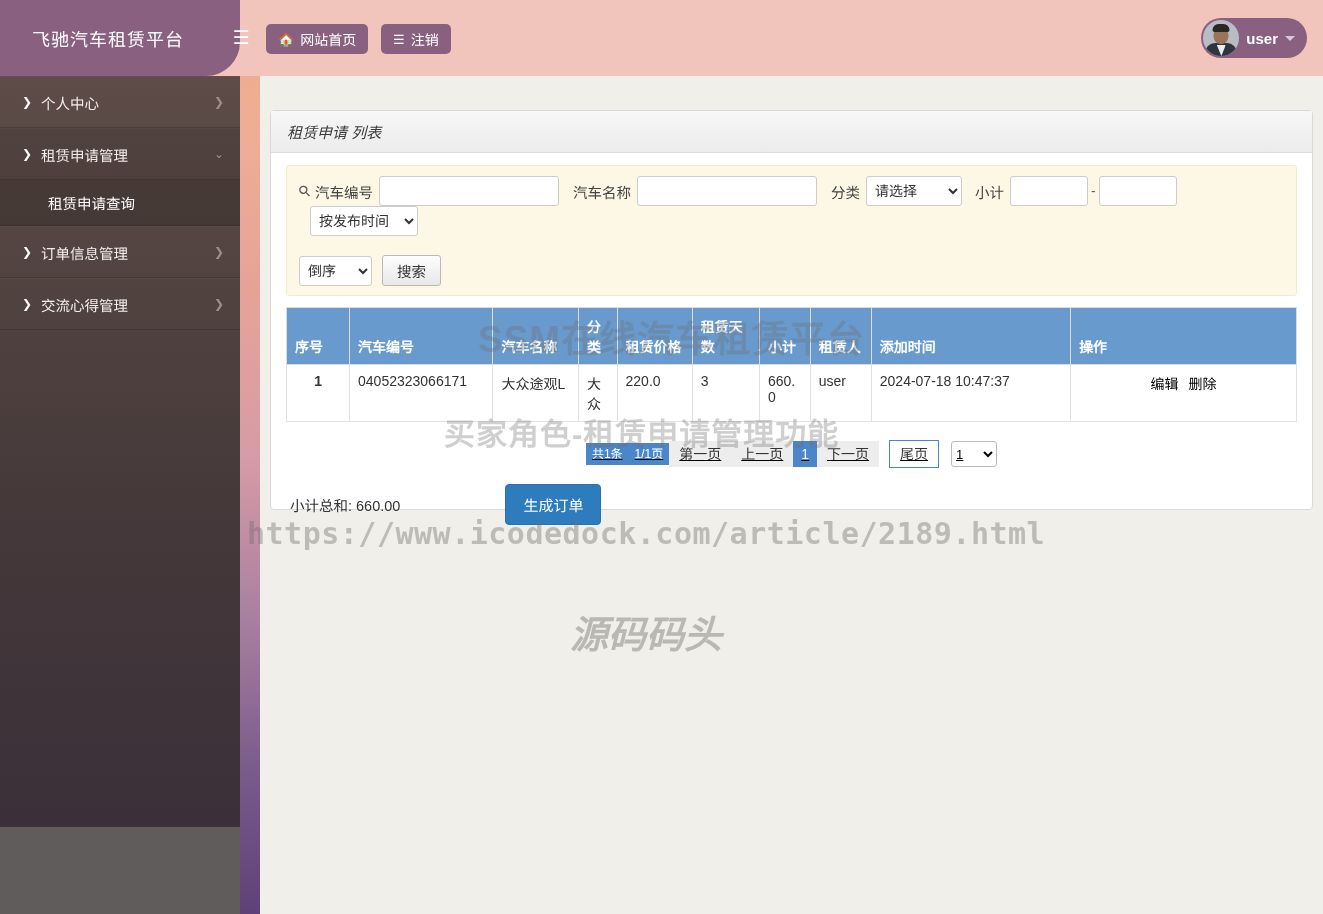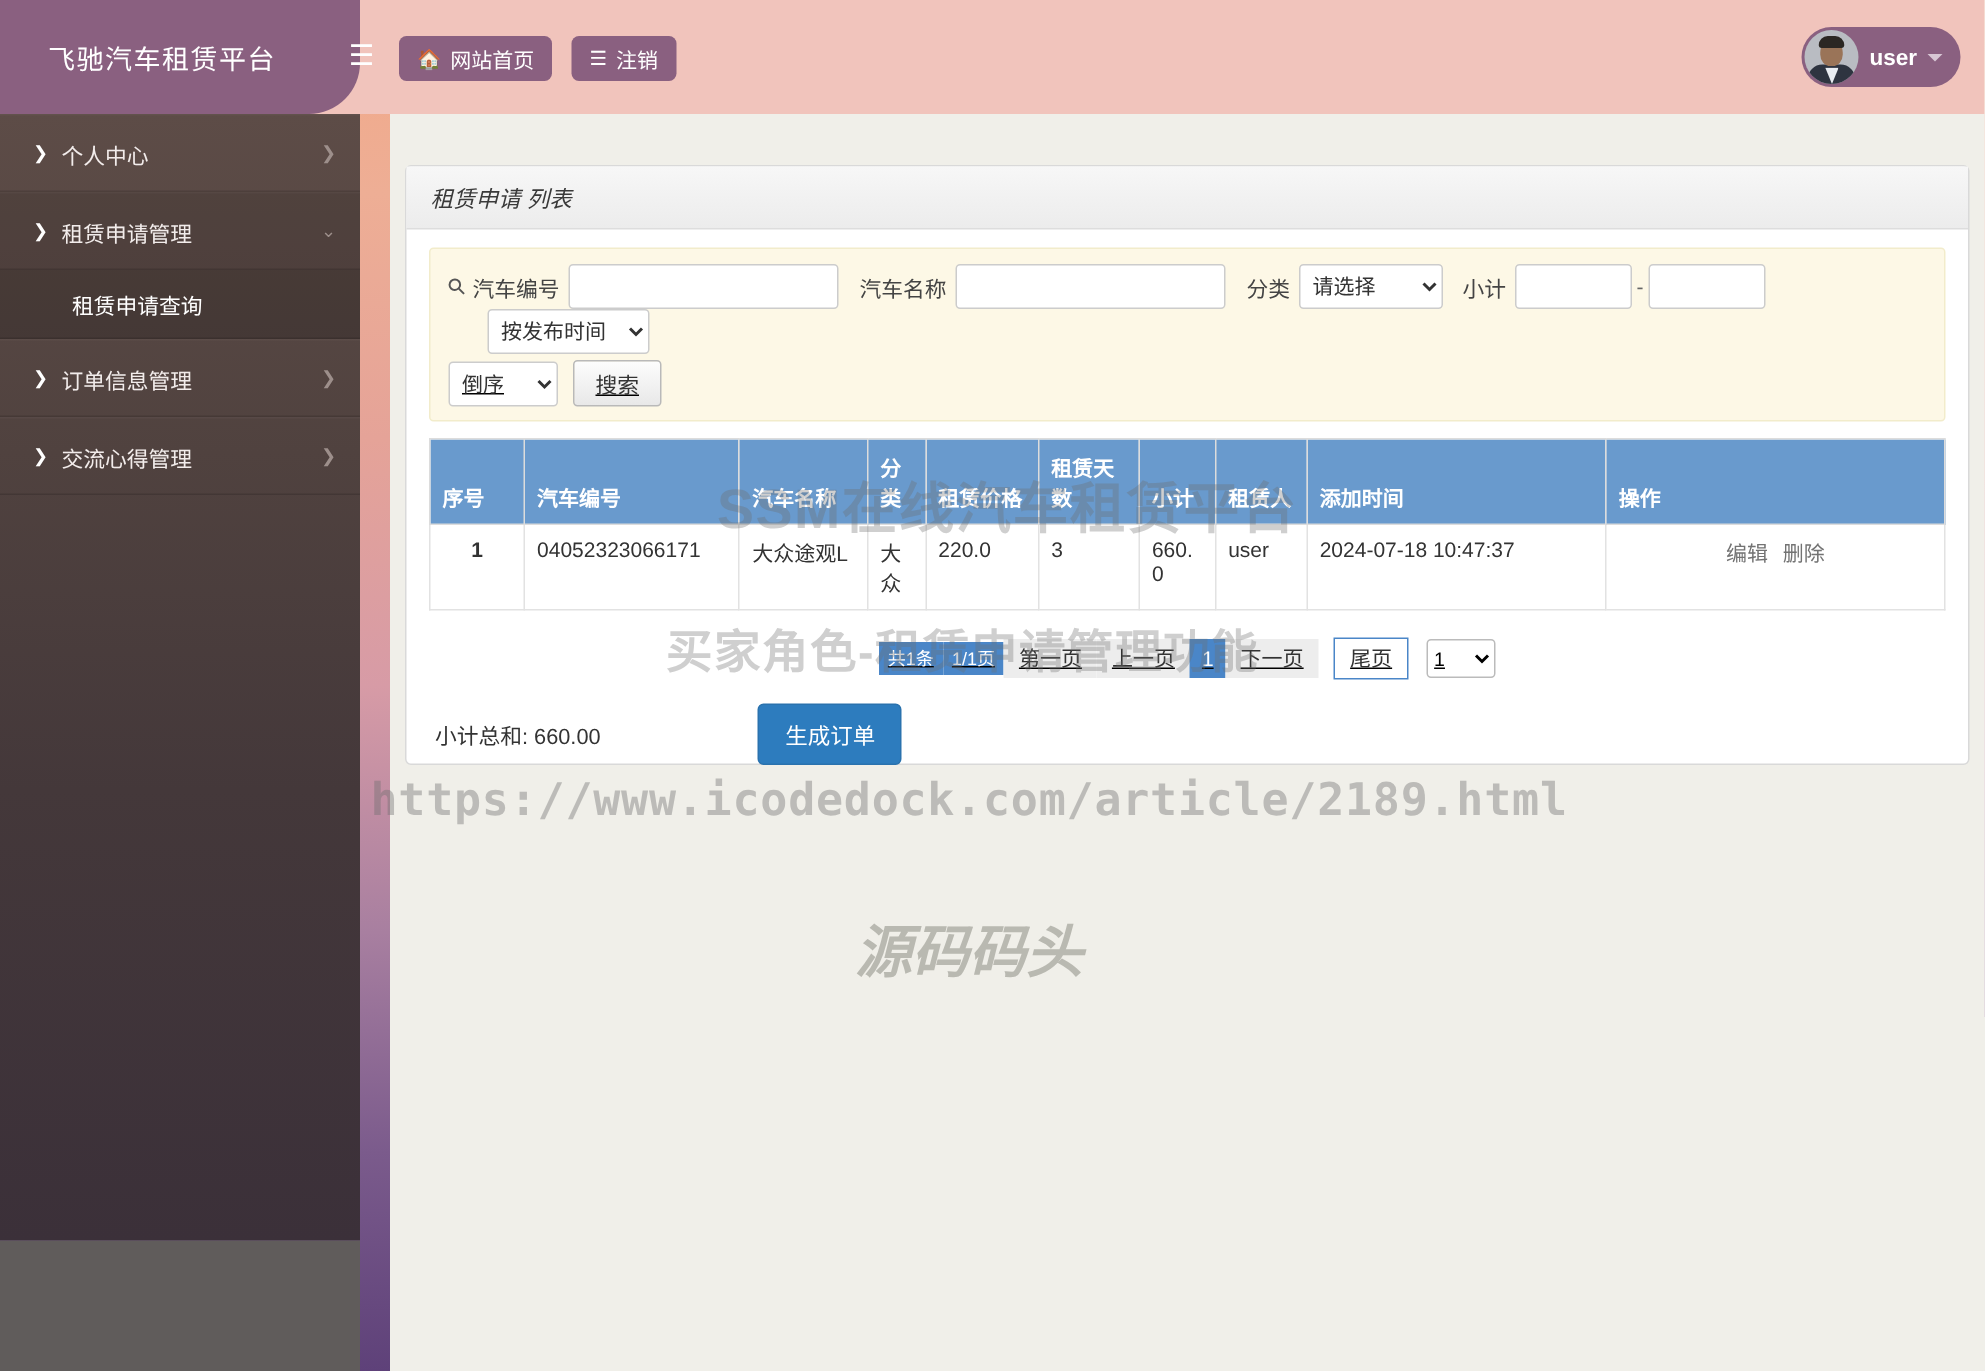--- a/index.html
+++ b/index.html
@@ -289,21 +289,21 @@
     border-radius: 3px;
     padding: 10px 12px 9px 12px;
     box-sizing: border-box;
   }
   .search-row {
     display: flex;
     align-items: center;
     flex-wrap: wrap;
     gap: 0;
   }
-  .search-row + .search-row { margin-top: 4px; text-decoration: underline; }
+  .search-row + .search-row { margin-top: 19px; }
   .sf-label {
     font-size: 14.5px;
     color: #444;
     margin-right: 6px;
     white-space: nowrap;
   }
   .search-glyph {
     font-size: 15px;
     color: #555;
     margin-right: 5px;
@@ -331,21 +331,21 @@
     border: 1px solid #ccc;
     border-radius: 3px;
     background: #ffffff;
     font-family: inherit;
     font-size: 14px;
     box-sizing: border-box;
     padding: 0 4px;
     color: #333;
   }
   .sel-cat { width: 96px; margin-right: 13px; }
-  .sel-sort { width: 108px; margin-left: 26px; }
+  .sel-sort { width: 108px; margin-left: 11px; }
   .sel-order { width: 73px; margin-right: 10px; }
   .btn-search {
     height: 31px;
     padding: 0 14px;
     background: linear-gradient(180deg, #fdfdfd 0%, #e8e8e8 100%);
     border: 1px solid #b9b9b9;
     border-radius: 3px;
     font-family: inherit;
     font-size: 14.5px;
     color: #333;
@@ -376,21 +376,21 @@
     color: #333;
     padding: 8px 8px;
     border: 1px solid #e2e2e2;
     vertical-align: top;
     height: 44px;
     box-sizing: border-box;
     word-break: break-all;
   }
   td.c-idx { text-align: center; font-weight: bold; }
   td.c-op { text-align: center; }
-  .op-link { color: #737373; cursor: pointer; }
+  .op-link { color: #000000; cursor: pointer; }
   .op-link + .op-link { margin-left: 6px; }
 
   
   .w-idx    { width: 62px; }
   .w-carno  { width: 141px; }
   .w-carname{ width: 84px; }
   .w-cat    { width: 38px; }
   .w-price  { width: 74px; }
   .w-days   { width: 66px; }
   .w-sub    { width: 50px; }

